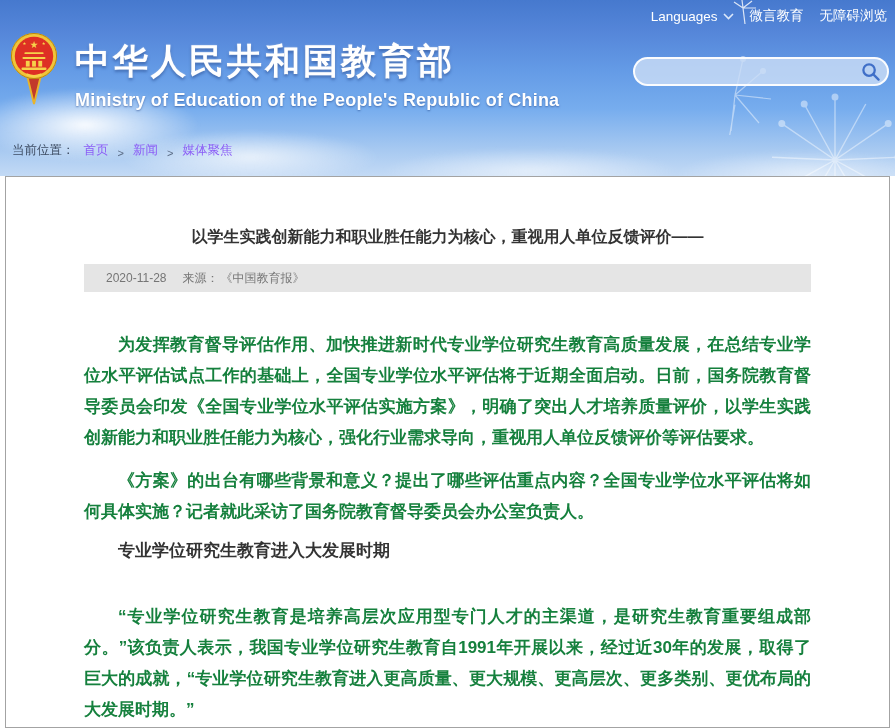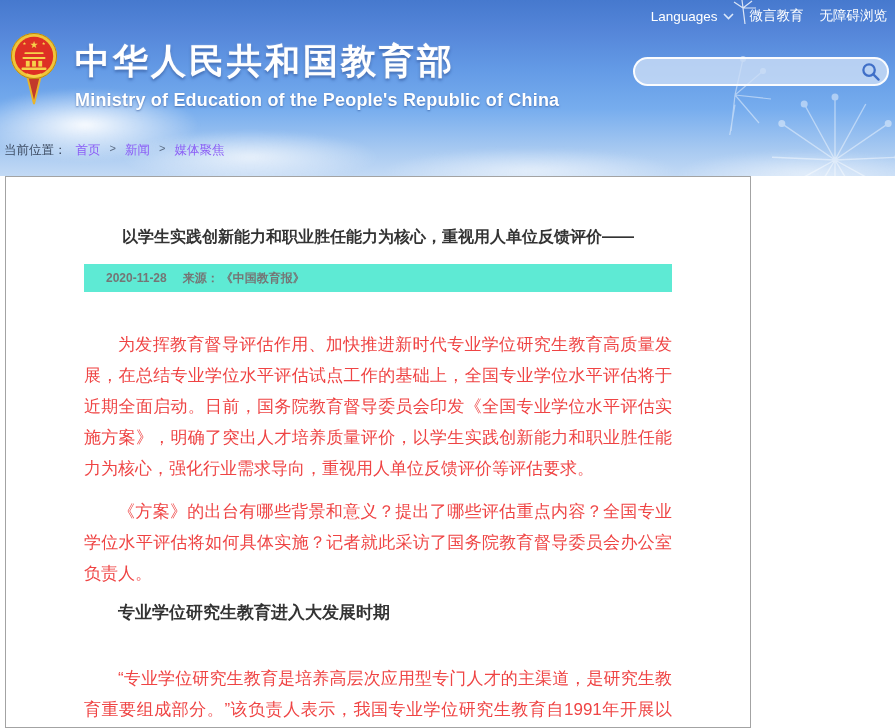--- a/index.html
+++ b/index.html
@@ -52,47 +52,47 @@
   }
   .search-box input {
     flex:1; height:100%; border:none; outline:none; background:transparent;
     padding:0 12px; font-size:13px; color:#2a4a80;
   }
   .search-btn { width:26px; height:26px; border:none; background:transparent; cursor:pointer;
     display:flex; align-items:center; justify-content:center; padding:0; margin-right:4px; }
 
   
   .breadcrumb {
-    position:absolute; left:4px; top:142px; z-index:5;
-    font-size:12.5px; color:#3d4c63; display:flex; align-items:flex-start; gap:9px;
+    position:absolute; left:12px; top:142px; z-index:5;
+    font-size:12.5px; color:#3d4c63; display:flex; align-items:flex-end; gap:9px;
   }
   .breadcrumb a { color:#8b5cf6; text-decoration:none; cursor:pointer; }
   .breadcrumb .sep { color:#5a6b84; font-size:11px; }
 
   
   .card {
-    position:absolute; left:5px; top:176px; width:746px; height:552px;
+    position:absolute; left:5px; top:176px; width:885px; height:552px;
     background:#fff; border:1px solid #a3a3a3; padding:0 78px; overflow:hidden;
   }
   .article-subtitle {
     margin-top:50px; text-align:center; font-size:16px; font-weight:600; color:#333;
   }
   .article-title {
     margin-top:11px; text-align:center; font-size:22px; font-weight:bold; color:#333; letter-spacing:.5px;
   }
   .meta-bar {
-    margin-top:16px; height:28px; line-height:28px; background:#5eead4;
-    font-size:12px; color:#757575; padding-left:22px; display:flex; align-items:center;font-weight:bold;
+    margin-top:16px; height:28px; line-height:28px; background:#e5e5e5;
+    font-size:12px; color:#757575; padding-left:22px; display:flex; align-items:center;
   }
   .meta-bar .date { margin-right:16px; }
   .meta-bar .src-label { margin-right:2px; }
   .article-body { margin-top:37px; }
   .article-body p {
-    font-size:17px; line-height:31px; color:#ef4444; text-align:justify;
-    text-indent:2em; margin:2px 0 12px 0;
+    font-size:17px; line-height:31px; color:#15803d; text-align:justify;
+    text-indent:2em; margin:2px 0 12px 0;font-weight:bold;
   }
   .section-heading {
     font-size:17px; line-height:24px; font-weight:bold; color:#333;
     text-indent:2em; margin:8px 0 38px 0;
   }
 </style>
 </head>
 <body>
 
 <div class="header-bg">

